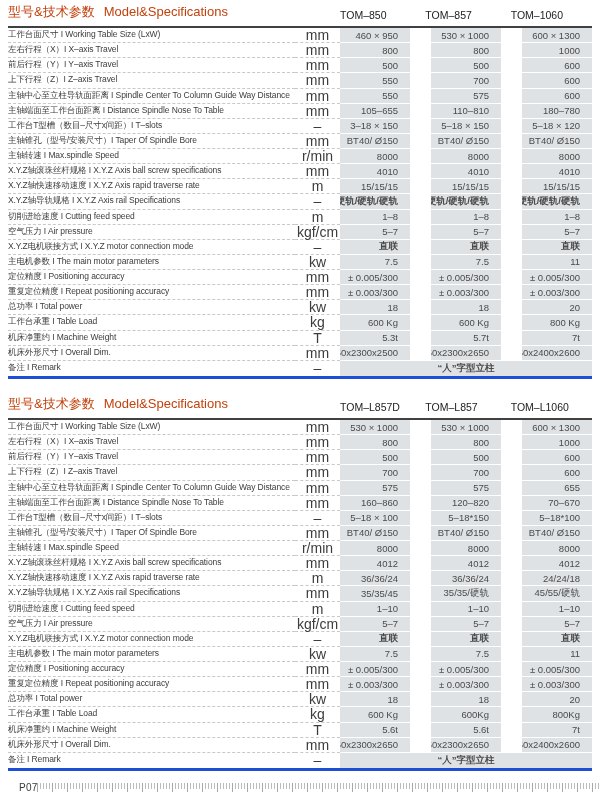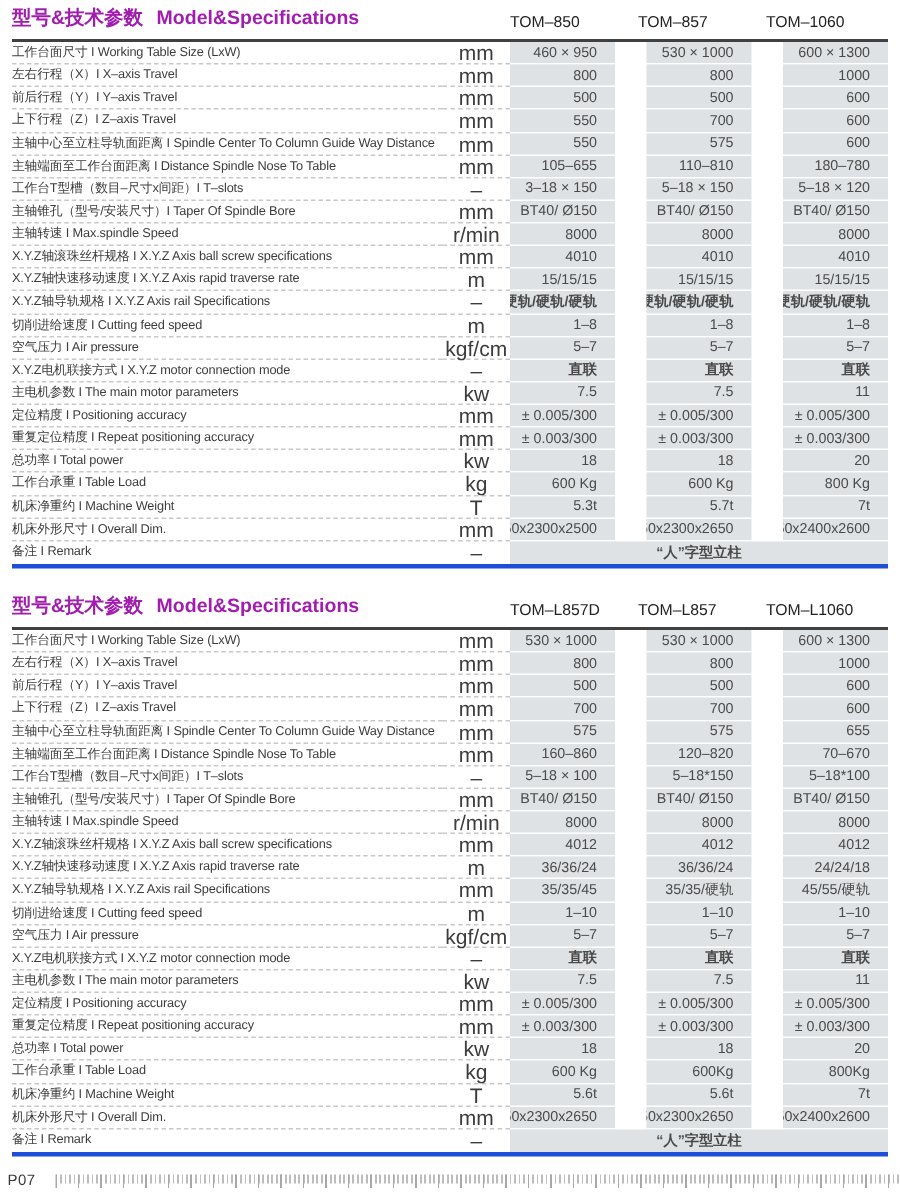--- a/index.html
+++ b/index.html
@@ -8,21 +8,21 @@
     width:600px;height:801px;
     background:#fff;
     font-family:"Liberation Sans","DejaVu Sans",sans-serif;
     box-sizing:border-box;
     padding:3px 8px 0 8px;
     overflow:hidden;
   }
   
   .spec-table{margin-bottom:16px;}
   .t-head{display:flex;align-items:flex-end;padding-bottom:5px;}
-  .t-title{flex:0 0 332px;font-size:13px;font-weight:bold;color:#a21caf;white-space:nowrap;}
+  .t-title{flex:0 0 332px;font-size:13px;font-weight:normal;color:#c2410c;white-space:nowrap;}
   .t-title .en{margin-left:9px;}
   .t-models{flex:1;display:flex;gap:4px;}
   .model{flex:1;text-align:left;font-size:10.5px;color:#222;white-space:nowrap;}
   
   .t-body{
     border-top:2px solid #404040;
     border-bottom:3px solid #1d4ed8;
     height:348px;
     display:flex;flex-direction:column;
   }
@@ -50,21 +50,21 @@
     display:flex;align-items:center;justify-content:flex-end;
     padding-right:12px;box-sizing:border-box;
     white-space:nowrap;overflow:hidden;
   }
   .row:last-child .val{border-bottom:none;}
   .val.span{justify-content:center;padding-right:0;font-weight:bold;}
   .row.bold .val{font-weight:bold;}
   
   .footer{position:absolute;left:0;right:0;bottom:0;height:26px;}
   .page-num{
-    position:absolute;left:5px;bottom:8px;
+    position:absolute;left:19px;bottom:8px;
     font-size:10px;color:#3a3a3a;letter-spacing:0.3px;
   }
   .ruler{position:absolute;left:37px;right:0;bottom:9px;height:9px;}
   .ruler::before{
     content:"";position:absolute;left:0;right:0;top:0;height:6px;
     background:repeating-linear-gradient(90deg,#bcbcbc 0 1px,transparent 1px 3px);
   }
   .ruler::after{
     content:"";position:absolute;left:0;right:0;top:0;height:9px;
     background:repeating-linear-gradient(90deg,#a8a8a8 0 1px,transparent 1px 15px);

